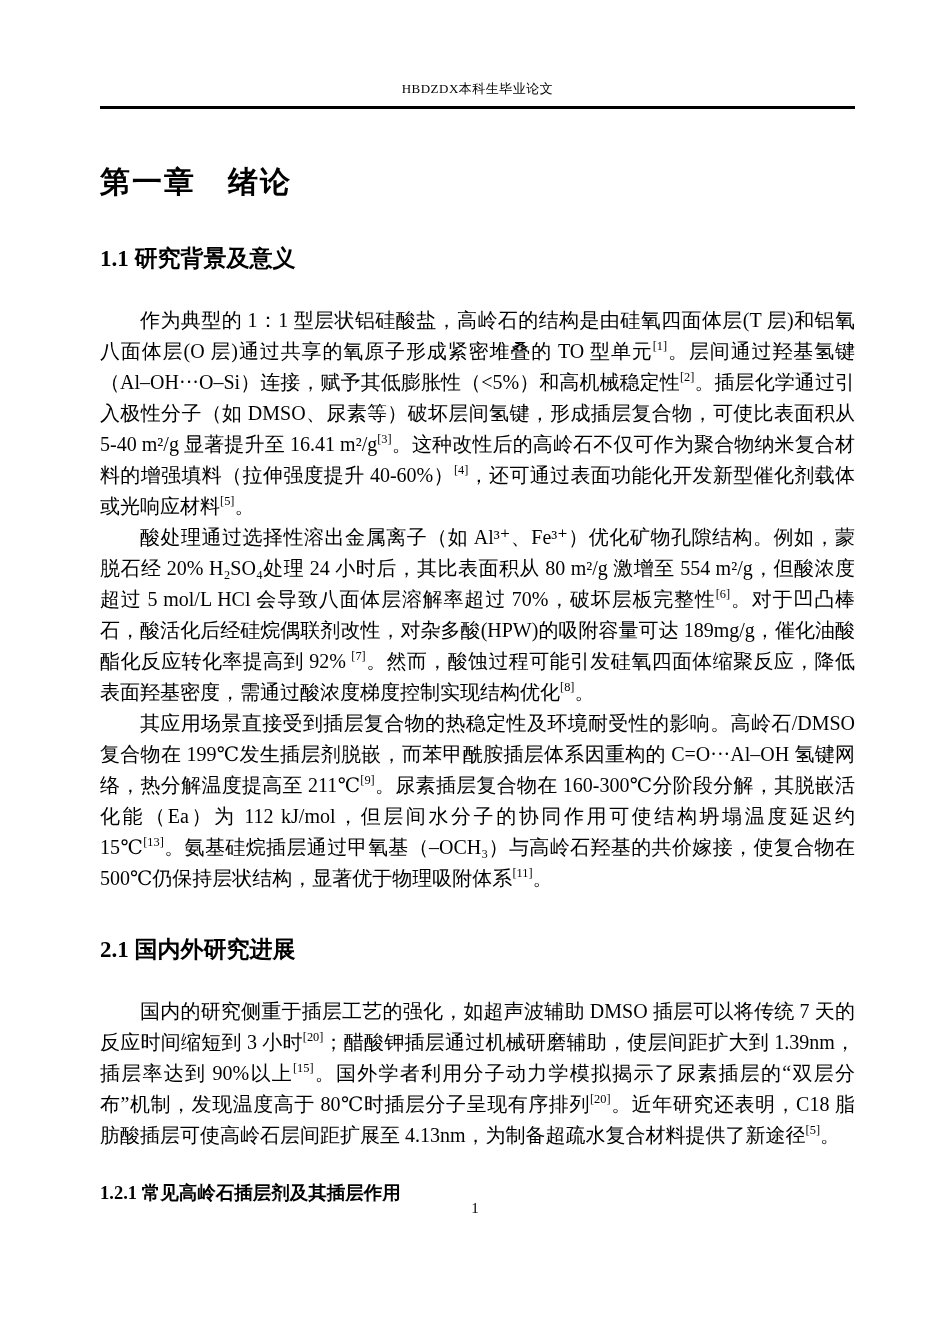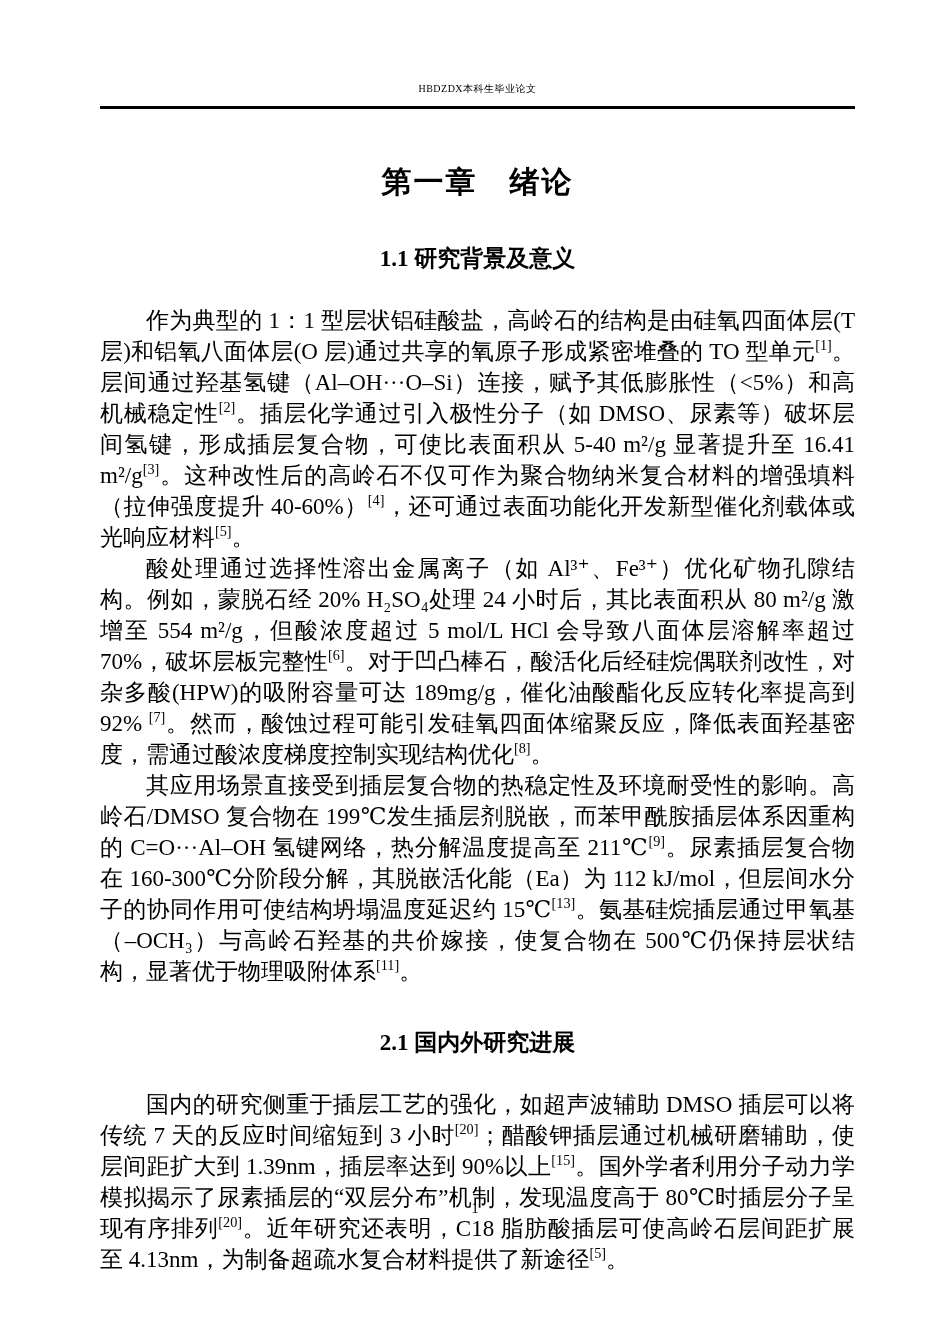--- a/index.html
+++ b/index.html
@@ -16,59 +16,57 @@
   }
   .page-header {
     position:absolute;
     top:0;
     left:100px;
     width:755px;
     padding-top:79px;
     text-align:center;
   }
   .running-head {
-    font-size:10px;
+    font-size:13px;
     line-height:19px;
     letter-spacing:0.5px;
   }
   .header-rule {
     margin-top:8px;
     border-bottom:3px solid #000000;
     height:0;
   }
   .content {
     position:absolute;
     top:109px;
     left:100px;
     width:755px;
   }
   .chapter-title {
     margin:52px 0 0;
-    text-align:center;
     font-size:30px;
     line-height:42px;
     font-weight:bold;
     letter-spacing:2px;
   }
   .section-heading {
     margin:40px 0 30px;
     font-size:23px;
     line-height:32px;
     font-weight:bold;
-    text-align:center;
   }
   .subsection-heading {
     margin:28px 0 0;
     font-size:18.5px;
     line-height:28px;
     font-weight:bold;
   }
   .body-para {
     margin:0;
-    font-size:23px;
+    font-size:20px;
     line-height:31px;
     text-align:justify;
     text-indent:2em;
   }
   .body-para sup {
     font-size:0.62em;
     line-height:0;
     vertical-align:super;
   }
   .page-footer {
@@ -97,19 +95,20 @@
     <h1 class="chapter-title">第一章　绪论</h1>
 
     <h2 class="section-heading">1.1 研究背景及意义</h2>
     <p class="body-para">作为典型的 1：1 型层状铝硅酸盐，高岭石的结构是由硅氧四面体层(T 层)和铝氧八面体层(O 层)通过共享的氧原子形成紧密堆叠的 TO 型单元<sup>[1]</sup>。层间通过羟基氢键（Al–OH···O–Si）连接，赋予其低膨胀性（&lt;5%）和高机械稳定性<sup>[2]</sup>。插层化学通过引入极性分子（如 DMSO、尿素等）破坏层间氢键，形成插层复合物，可使比表面积从 5-40 m²/g 显著提升至 16.41 m²/g<sup>[3]</sup>。这种改性后的高岭石不仅可作为聚合物纳米复合材料的增强填料（拉伸强度提升 40-60%）<sup>[4]</sup>，还可通过表面功能化开发新型催化剂载体或光响应材料<sup>[5]</sup>。</p>
     <p class="body-para">酸处理通过选择性溶出金属离子（如 Al³⁺、Fe³⁺）优化矿物孔隙结构。例如，蒙脱石经 20% H₂SO₄处理 24 小时后，其比表面积从 80 m²/g 激增至 554 m²/g，但酸浓度超过 5 mol/L HCl 会导致八面体层溶解率超过 70%，破坏层板完整性<sup>[6]</sup>。对于凹凸棒石，酸活化后经硅烷偶联剂改性，对杂多酸(HPW)的吸附容量可达 189mg/g，催化油酸酯化反应转化率提高到 92% <sup>[7]</sup>。然而，酸蚀过程可能引发硅氧四面体缩聚反应，降低表面羟基密度，需通过酸浓度梯度控制实现结构优化<sup>[8]</sup>。</p>
     <p class="body-para">其应用场景直接受到插层复合物的热稳定性及环境耐受性的影响。高岭石/DMSO 复合物在 199℃发生插层剂脱嵌，而苯甲酰胺插层体系因重构的 C=O···Al–OH 氢键网络，热分解温度提高至 211℃<sup>[9]</sup>。尿素插层复合物在 160-300℃分阶段分解，其脱嵌活化能（Ea）为 112 kJ/mol，但层间水分子的协同作用可使结构坍塌温度延迟约 15℃<sup>[13]</sup>。氨基硅烷插层通过甲氧基（–OCH₃）与高岭石羟基的共价嫁接，使复合物在 500℃仍保持层状结构，显著优于物理吸附体系<sup>[11]</sup>。</p>
 
     <h2 class="section-heading">2.1 国内外研究进展</h2>
     <p class="body-para">国内的研究侧重于插层工艺的强化，如超声波辅助 DMSO 插层可以将传统 7 天的反应时间缩短到 3 小时<sup>[20]</sup>；醋酸钾插层通过机械研磨辅助，使层间距扩大到 1.39nm，插层率达到 90%以上<sup>[15]</sup>。国外学者利用分子动力学模拟揭示了尿素插层的“双层分布”机制，发现温度高于 80℃时插层分子呈现有序排列<sup>[20]</sup>。近年研究还表明，C18 脂肪酸插层可使高岭石层间距扩展至 4.13nm，为制备超疏水复合材料提供了新途径<sup>[5]</sup>。</p>
 
+    <h3 class="subsection-heading">1.2.1 常见高岭石插层剂及其插层作用</h3>
   </div>
 
   <div class="page-footer">
     <span class="page-number">1</span>
   </div>
 
 </div>
 
 </body></html>

